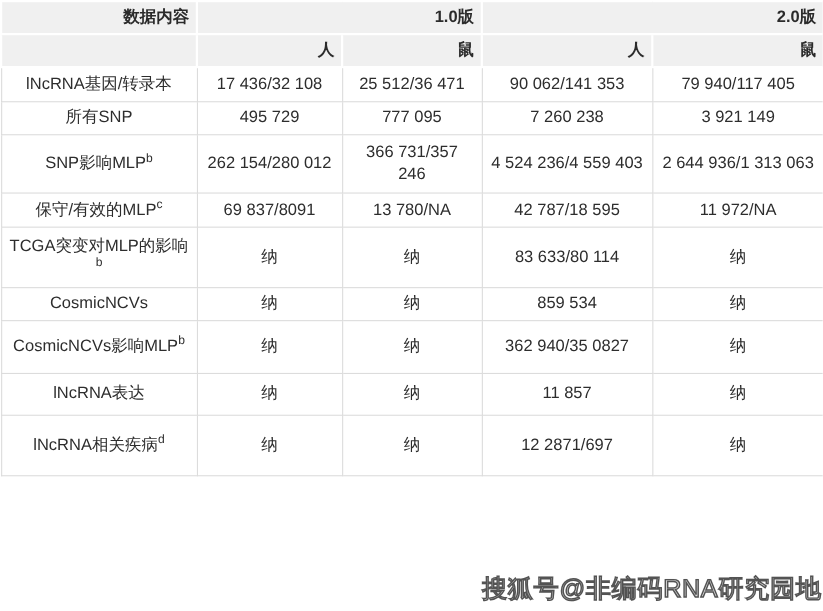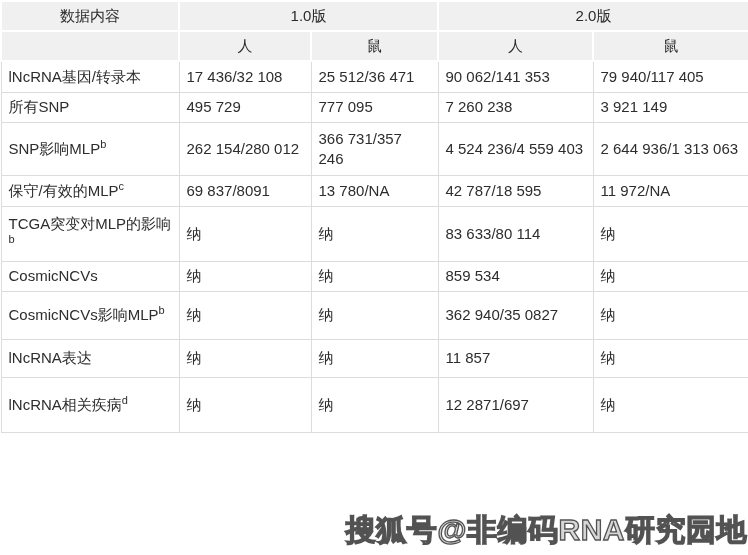--- a/index.html
+++ b/index.html
@@ -19,46 +19,46 @@
     border-collapse: collapse;
     table-layout: fixed;
     width: 748px;
     color: #2d2d2d;
     font-size: 15px;
     line-height: 1.3;
   }
   table.data-table th {
     background: #f0f0f0;
     border: 2px solid #ffffff;
-    font-weight: normal;
-    text-align: center;
-    padding: 3px 16px;
+    font-weight: bold;
+    text-align: right;
+    padding: 3px 6px;
     font-size: 15px;
     color: #2b2b2b;
   }
   table.data-table td {
     border: 1px solid #dcdcdc;
     padding: 3px 7px;
     vertical-align: middle;
-    text-align: left;
+    text-align: center;
     word-wrap: break-word;
     background: #ffffff;
   }
   td.label-cell { padding-left: 7px; }
   sup {
     font-size: 11px;
     line-height: 0;
   }
   sup:empty { display: none; }
   .watermark {
     position: absolute;
     right: 1px;
     bottom: 4px;
-    font-size: 30px;
-    font-weight: bold;
+    font-size: 23px;
+    font-weight: normal;
     letter-spacing: 0.5px;
     color: rgba(255,255,255,0.55);
     -webkit-text-stroke: 1.3px rgba(75,75,75,0.95);
     text-shadow: 0 0 1px rgba(80,80,80,0.5);
     white-space: nowrap;
     pointer-events: none;
   }
 </style>
 </head>
 <body>

